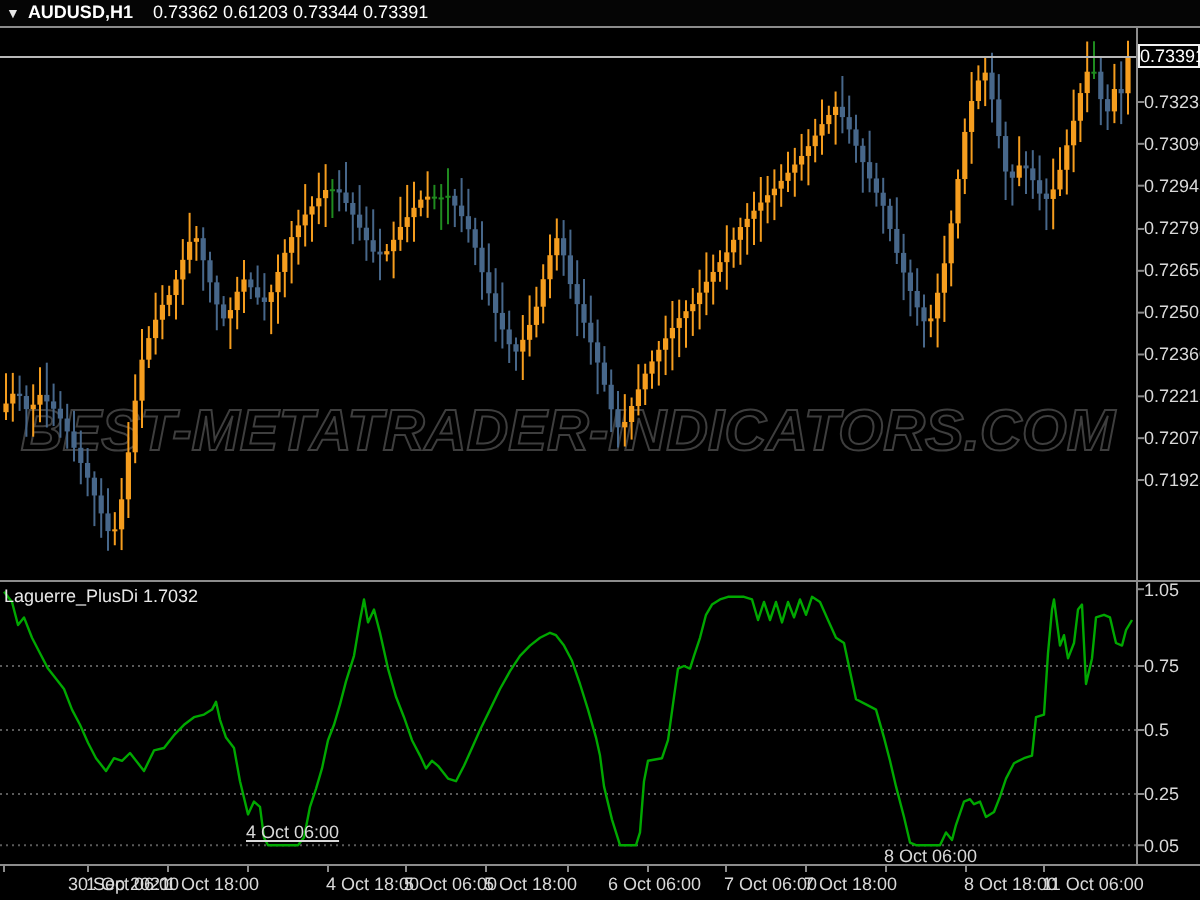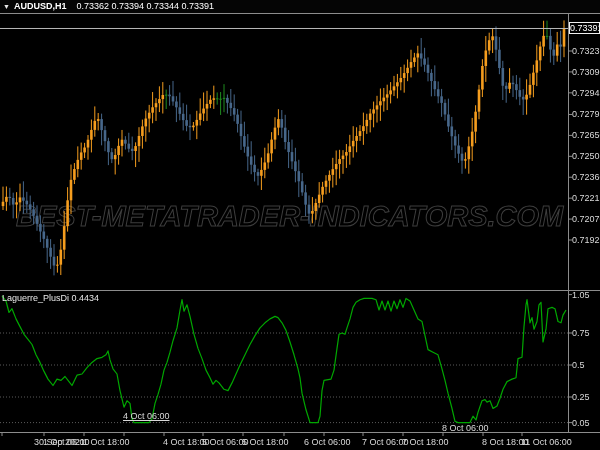--- a/index.html
+++ b/index.html
@@ -5,36 +5,36 @@
   html,body{margin:0;padding:0;width:600px;height:450px;background:#000;overflow:hidden;
     font-family:"Liberation Sans",sans-serif;}
   #stage{position:relative;width:600px;height:450px;background:#000;}
   
   #titlebar{position:absolute;left:0;top:0;width:600px;height:13px;background:#050505;
     border-bottom:1px solid #8c8c8c;color:#fff;font-size:9px;line-height:13px;white-space:nowrap;}
   #titlebar .tri{display:inline-block;margin:0 4px 0 3px;font-size:7px;color:#e8e8e8;cursor:pointer;}
   #titlebar .sym{font-weight:bold;margin-right:10px;}
   
   #watermark{position:absolute;left:0;top:200px;width:568px;height:40px;z-index:1;
-    text-align:left;font-size:29px;font-style:italic;font-weight:bold;letter-spacing:0px;
-    color:transparent;-webkit-text-stroke:1px #3e3e3e;white-space:nowrap;overflow:hidden;padding-left:16px;}
+    text-align:center;font-size:29px;font-style:italic;font-weight:bold;letter-spacing:0px;
+    color:transparent;-webkit-text-stroke:1px #3e3e3e;white-space:nowrap;overflow:hidden;}
   svg#canvas{position:absolute;left:0;top:0;z-index:2;}
   .axlabel{position:absolute;z-index:3;color:#d9d9d9;font-size:9px;line-height:9px;white-space:nowrap;}
   #pricebox{position:absolute;z-index:4;left:569px;width:29px;height:10px;background:#000;
     border:1px solid #f0f0f0;color:#fff;font-size:9px;line-height:10px;text-align:center;}
   #indtitle{position:absolute;z-index:3;left:2px;top:293px;color:#e8e8e8;font-size:9px;}
   #labels-layer{position:absolute;left:0;top:0;width:600px;height:450px;z-index:3;pointer-events:none;}
 </style>
 </head>
 <body>
 
 <div id="stage">
 
   <div id="titlebar">
-    <span class="tri">▼</span><span class="sym">AUDUSD,H1</span><span>0.73362 0.73394 0.73344 0.73391</span>
+    <span class="tri">▼</span><span class="sym">AUDUSD,H1</span><span>0.73362 0.61203 0.73344 0.73391</span>
   </div>
 
   <div id="watermark">BEST-METATRADER-INDICATORS.COM</div>
 
   <svg id="canvas" width="600" height="450">
       <line x1="0" y1="290.5" x2="600" y2="290.5" stroke="#8c8c8c" stroke-width="1"></line>
       <line x1="0" y1="432.5" x2="600" y2="432.5" stroke="#8c8c8c" stroke-width="1"></line>
       <line x1="568.5" y1="14" x2="568.5" y2="432" stroke="#8c8c8c" stroke-width="1"></line>
       <line x1="3" y1="186.62522631238917" x2="3" y2="210.01242829065572" stroke="#F59D1E" stroke-width="1"></line>
       <rect x="1.7" y="201.7671755725185" width="2.6" height="4.328244274808668" fill="#F59D1E"></rect>
@@ -400,21 +400,21 @@
       <line x1="324" y1="432" x2="324" y2="436" stroke="#8c8c8c" stroke-width="1"></line>
       <line x1="363" y1="432" x2="363" y2="436" stroke="#8c8c8c" stroke-width="1"></line>
       <line x1="403" y1="432" x2="403" y2="436" stroke="#8c8c8c" stroke-width="1"></line>
       <line x1="443" y1="432" x2="443" y2="436" stroke="#8c8c8c" stroke-width="1"></line>
       <line x1="483" y1="432" x2="483" y2="436" stroke="#8c8c8c" stroke-width="1"></line>
       <line x1="522" y1="432" x2="522" y2="436" stroke="#8c8c8c" stroke-width="1"></line>
     </svg>
 
   <div id="pricebox" style="top: 22.4931px;">0.73391</div>
 
-  <div id="indtitle">Laguerre_PlusDi 0.4434</div>
+  <div id="indtitle">Laguerre_PlusDi 1.7032</div>
 
   <div id="labels-layer">
       <div class="axlabel" style="left: 572px; top: 47px;">0.73235</div>
       <div class="axlabel" style="left: 572px; top: 67.9198px;">0.73090</div>
       <div class="axlabel" style="left: 572px; top: 88.8397px;">0.72945</div>
       <div class="axlabel" style="left: 572px; top: 110.481px;">0.72795</div>
       <div class="axlabel" style="left: 572px; top: 131.401px;">0.72650</div>
       <div class="axlabel" style="left: 572px; top: 152.321px;">0.72505</div>
       <div class="axlabel" style="left: 572px; top: 173.24px;">0.72360</div>
       <div class="axlabel" style="left: 572px; top: 194.16px;">0.72215</div>

